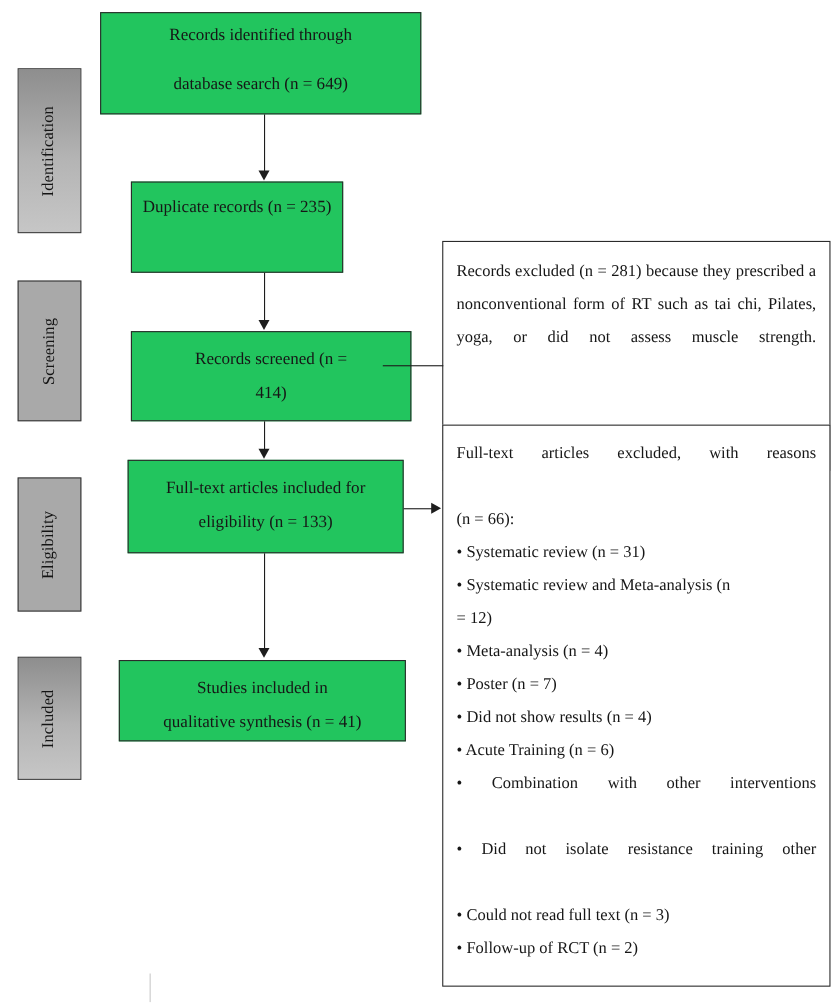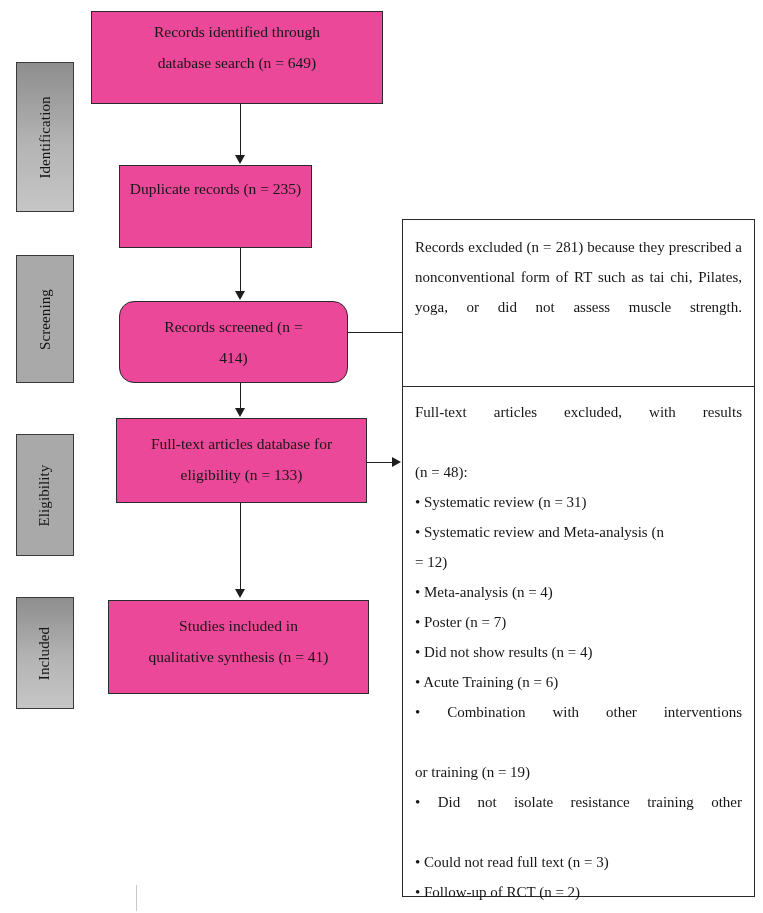--- a/index.html
+++ b/index.html
@@ -42,21 +42,21 @@
   }
   .stage-flat {
     background: #a9a9a9;
   }
 
   
   .flow-box {
     position: absolute;
     border: 1.3px solid #2b2b2b;
     box-sizing: border-box;
-    background: #ec4899;
+    background: #22c55e;
   }
   .flow-box .box-text {
     display: block;
     text-align: center;
     font-size: 15.5px;
     line-height: 2.0;
     padding: 4px 8px 0 8px;
     color: #161616;
   }
   .flow-box.top-aligned .box-text {
@@ -156,59 +156,58 @@
   <div class="stage-label stage-flat" style="left:16px; top:434px; width:58px; height:122px;">
     <span class="stage-text">Eligibility</span>
   </div>
 
   <div class="stage-label" style="left:16px; top:597px; width:58px; height:112px;">
     <span class="stage-text">Included</span>
   </div>
 
   <div class="flow-box" style="left:91px; top:11px; width:292px; height:93px;">
     <span class="box-text">Records identified through</span>
-    <span class="box-text" style="padding-top:0;">database search (n = 649)</span>
+    <span class="box-text" style="padding-top:0;margin-top:14px;">database search (n = 649)</span>
   </div>
 
   <div class="flow-box top-aligned" style="left:119px; top:165px; width:193px; height:83px;">
     <span class="box-text">Duplicate records (n = 235)</span>
   </div>
 
-  <div class="flow-box mid" style="left:119px; top:301px; width:229px; height:82px;border-radius:15px;">
+  <div class="flow-box mid" style="left:119px; top:301px; width:255px; height:82px;">
     <span class="box-text">Records screened (n =</span>
     <span class="box-text" style="padding-top:0;">414)</span>
   </div>
 
   <div class="flow-box mid" style="left:116px; top:418px; width:251px; height:85px;">
-    <span class="box-text">Full-text articles database for</span>
+    <span class="box-text">Full-text articles included for</span>
     <span class="box-text" style="padding-top:0;">eligibility (n = 133)</span>
   </div>
 
-  <div class="flow-box mid" style="left:108px; top:600px; width:261px; height:94px;">
+  <div class="flow-box mid" style="left:108px; top:600px; width:261px; height:74px;">
     <span class="box-text">Studies included in</span>
     <span class="box-text" style="padding-top:0;">qualitative synthesis (n = 41)</span>
   </div>
 
   <div class="side-box" style="left:402px; top:219px; width:353px; height:209px;">
     <p class="just-all">Records excluded (n = 281) because they prescribed a nonconventional form of RT such as tai chi, Pilates, yoga, or did not assess muscle strength.</p>
   </div>
 
   <div class="side-box" style="left:402px; top:386px; width:353px; height:511px; padding-top:10px;">
-    <p class="just-all">Full-text articles excluded, with results</p>
-    <p class="nojust">(n = 48):</p>
+    <p class="just-all">Full-text articles excluded, with reasons</p>
+    <p class="nojust">(n = 66):</p>
 
     <p class="bullet-line">• Systematic review (n = 31)</p>
     <p class="bullet-line">• Systematic review and Meta-analysis (n</p>
     <p class="bullet-line">= 12)</p>
     <p class="bullet-line">• Meta-analysis (n = 4)</p>
     <p class="bullet-line">• Poster (n = 7)</p>
     <p class="bullet-line">• Did not show results (n = 4)</p>
     <p class="bullet-line">• Acute Training (n = 6)</p>
     <p class="bullet-line justify-wrap">• Combination with other interventions</p>
-    <p class="bullet-line">or training (n = 19)</p>
     <p class="bullet-line justify-wrap">• Did not isolate resistance training other</p>
     <p class="bullet-line">• Could not read full text (n = 3)</p>
     <p class="bullet-line">• Follow-up of RCT (n = 2)</p>
   </div>
 
   <div class="v-line" style="left:240px; top:104px; height:52px;"></div>
   <div class="arrow-down" style="left:235px; top:155px;"></div>
 
   <div class="v-line" style="left:240px; top:248px; height:44px;"></div>
   <div class="arrow-down" style="left:235px; top:291px;"></div>

